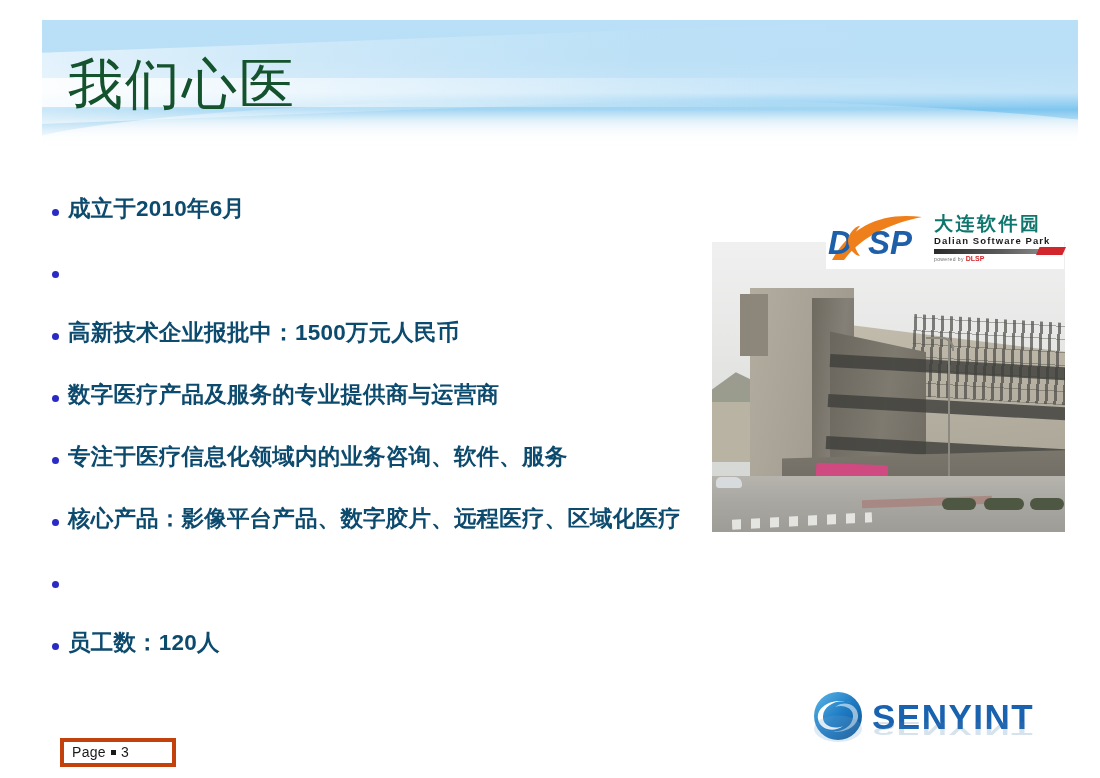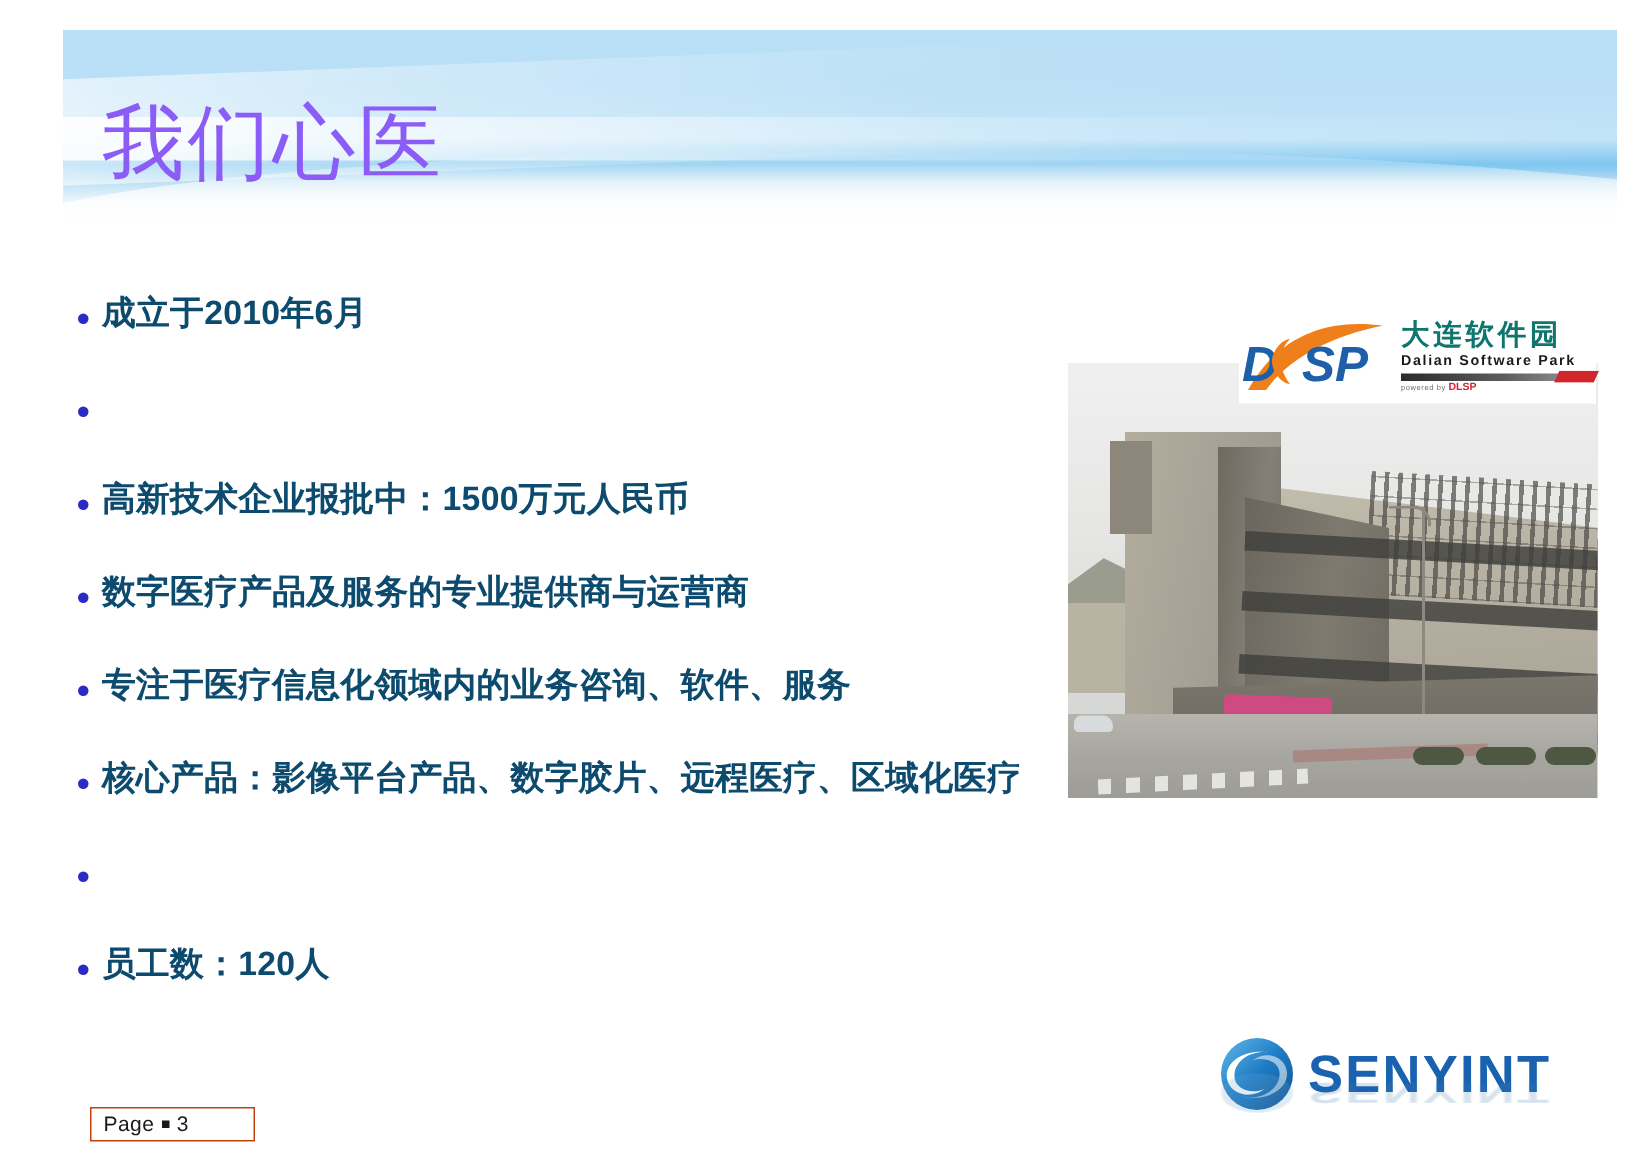--- a/index.html
+++ b/index.html
@@ -72,25 +72,25 @@
     top: 118px;
     width: 1036px;
     height: 60px;
     background: linear-gradient(180deg, rgba(255,255,255,0) 0%, #ffffff 72%, #ffffff 100%);
     pointer-events: none;
   }
 
   .slide-title {
     position: absolute;
     left: 68px;
-    top: 67px;
+    top: 56px;
     font-size: 55px;
     line-height: 1.05;
     font-weight: 500;
-    color: #8b5cf6;
+    color: #14532d;
     letter-spacing: 2px;
     white-space: nowrap;
   }
 
   
   .bullets {
     position: absolute;
     left: 52px;
     top: 196px;
     width: 700px;
@@ -431,21 +431,21 @@
   }
   .senyint-reflection .senyint-word { color: #4a7fae; }
 
   
   .page-box {
     position: absolute;
     left: 60px;
     top: 738px;
     min-width: 92px;
     padding: 2px 8px 3px 8px;
-    border: 1px solid #c2410c;
+    border: 4px solid #c2410c;
     background: #ffffff;
     font-size: 14px;
     color: #1a1a1a;
     letter-spacing: .3px;
     white-space: nowrap;
   }
   .page-box .sq {
     display: inline-block;
     width: 5px;
     height: 5px;

